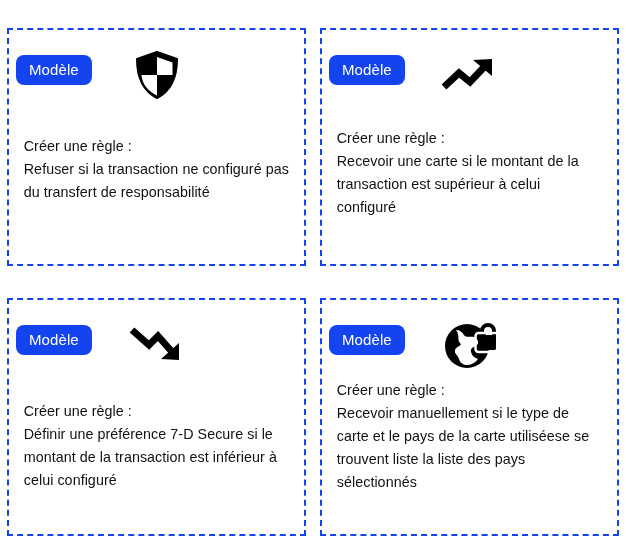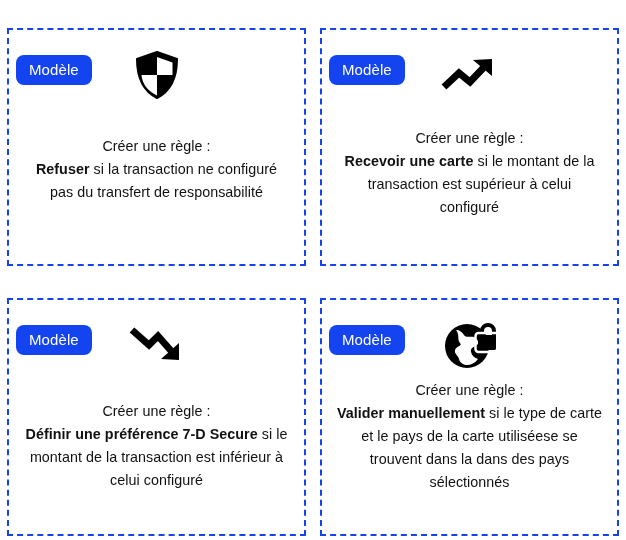--- a/index.html
+++ b/index.html
@@ -64,29 +64,28 @@
     justify-content: center;
     align-items: center;
   }
 
   .icon-wrap svg {
     display: block;
   }
 
   .card-text {
     width: 90%;
-    text-align: center;
     color: #111111;
     font-size: 14.3px;
     line-height: 23px;
     letter-spacing: 0.05px;
   }
 
   .card-text b {
-    font-weight: bold;
+    font-weight: normal;
   }
 
   
   .c1 .icon-wrap { margin-top: 22px; height: 46px; }
   .c1 .card-text { margin-top: 37px; }
 
   .c2 .icon-wrap { margin-top: 26px; height: 40px; }
   .c2 .card-text { margin-top: 31px; }
 
   .c3 .icon-wrap { margin-top: 22px; height: 44px; }
@@ -172,20 +171,20 @@
                    C18 12 16 10 12 10 Z" fill="#ffffff"></path>
           <path d="M36 11 a8 8 0 0 1 16 0 v6 h-4 v-6 a4 4 0 0 0 -8 0 v6 h-4 z" fill="#000000"></path>
           <rect x="34" y="15" width="18" height="15" rx="2.5" fill="#000000"></rect>
           <rect x="31.5" y="13" width="23" height="19" rx="3" fill="none" stroke="#ffffff" stroke-width="2.5"></rect>
           <rect x="34" y="15" width="18" height="15" rx="2.5" fill="#000000"></rect>
         </svg>
       </div>
 
       <div class="card-text">
         <span>Créer une règle :</span><br>
-        <b>Valider manuellement</b><span> si le type de carte et le pays de la carte utiliséese se trouvent dans la dans des pays sélectionnés</span>
+        <b>Recevoir manuellement</b><span> si le type de carte et le pays de la carte utiliséese se trouvent liste la liste des pays sélectionnés</span>
       </div>
 
     </div>
     <div class="badge">Modèle</div>
   </div>
 
 </div>
 
 </body></html>

